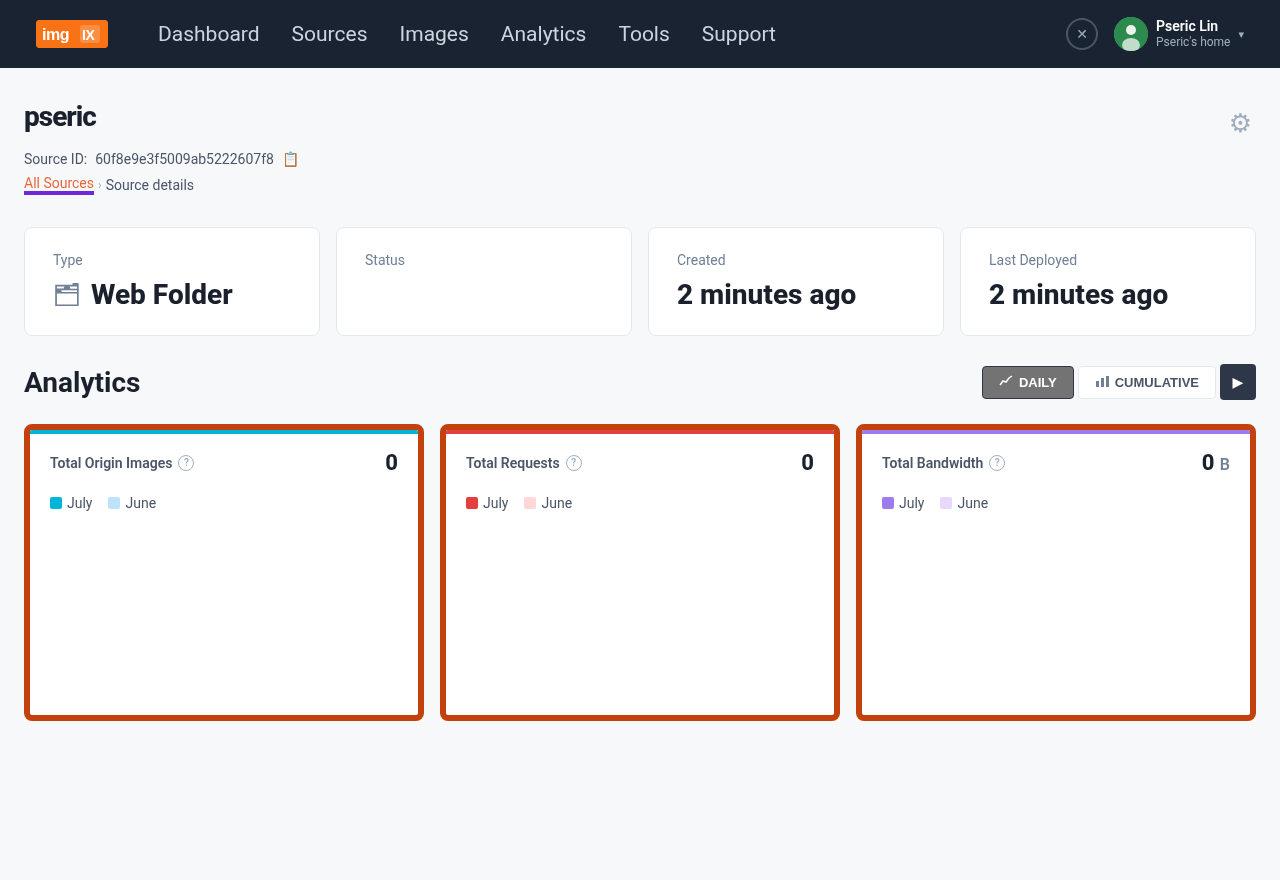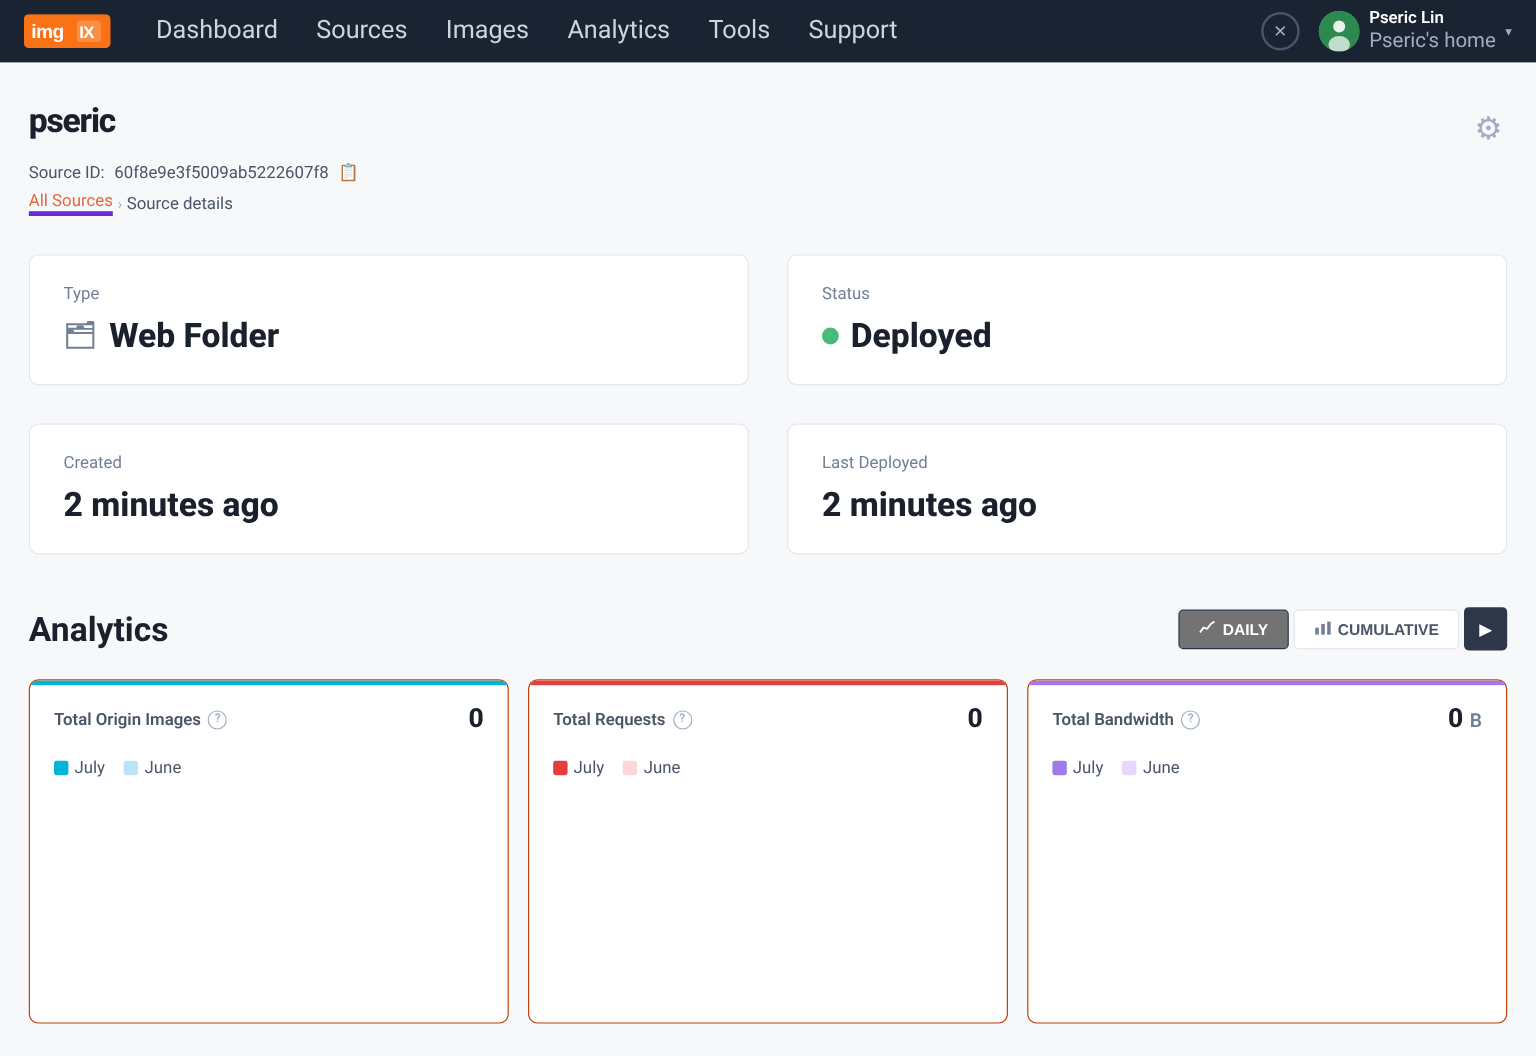--- a/index.html
+++ b/index.html
@@ -1,25 +1,25 @@
 <!DOCTYPE html>
 <html><head>
   <meta charset="utf-8">
   <style>
     * { box-sizing: border-box; margin: 0; padding: 0; }
     body { font-family: -apple-system, BlinkMacSystemFont, 'Segoe UI', Roboto, sans-serif; background: #f7f8fa; color: #2d3748; }
 
     
     .navbar {
       background: #1a2332;
-      height: 52px;
-      display: flex;
-      align-items: center;
-      padding: 0 20px;
-      gap: 0;
+      height: 68px;
+      display: flex;
+      align-items: center;
+      padding: 0 36px;
+      gap: 12px;
     }
     .navbar-logo {
       display: flex;
       align-items: center;
       margin-right: 24px;
     }
     .logo-img {
       width: 72px;
       height: 28px;
       background: #f97316;
@@ -85,21 +85,21 @@
       cursor: pointer;
     }
     .nav-user-info { line-height: 1.2; }
     .nav-user-name {
       color: white;
       font-size: 14px;
       font-weight: 600;
     }
     .nav-user-home {
       color: #a0aec0;
-      font-size: 17px;
+      font-size: 12px;
     }
     .nav-chevron {
       color: #a0aec0;
       font-size: 11px;
     }
 
     
     .main-content {
       max-width: 1280px;
       margin: 0 auto;
@@ -152,23 +152,23 @@
       text-decoration: none;
       cursor: pointer;
       border-bottom: 4px solid #6d28d9;
     }
     .breadcrumb-sep { color: #a0aec0; font-size: 12px; }
     .breadcrumb-current { color: #4a5568; }
 
     
     .info-cards {
       display: grid;
-      grid-template-columns: repeat(2, 1fr);
-      gap: 32px;
-      margin-bottom: 44px;
+      grid-template-columns: repeat(4, 1fr);
+      gap: 16px;
+      margin-bottom: 28px;
     }
     .info-card {
       background: white;
       border: 1px solid #e2e8f0;
       border-radius: 8px;
       padding: 24px 28px;
       display: flex;
       flex-direction: column;
       gap: 10px;
     }
@@ -248,21 +248,21 @@
     }
 
     
     .charts-grid {
       display: grid;
       grid-template-columns: repeat(3, 1fr);
       gap: 16px;
     }
     .chart-card {
       background: white;
-      border: 1px solid #c2410c;
+      border: 6px solid #c2410c;
       border-radius: 8px;
       overflow: hidden;
     }
     .chart-header {
       display: flex;
       align-items: center;
       justify-content: space-between;
       padding: 16px 20px 8px;
     }
     .chart-label-row {
@@ -403,24 +403,20 @@
     <div class="info-card">
       <div class="card-label">Type</div>
       <div class="card-value">
         <span class="type-icon">🗂</span>
         <span>Web Folder</span>
       </div>
     </div>
 
     <div class="info-card">
       <div class="card-label">Status</div>
-      <div class="card-value">
-        <div class="status-dot"></div>
-        <span>Deployed</span>
-      </div>
     </div>
 
     <div class="info-card">
       <div class="card-label">Created</div>
       <div class="card-value">2 minutes ago</div>
     </div>
 
     <div class="info-card">
       <div class="card-label">Last Deployed</div>
       <div class="card-value">2 minutes ago</div>

